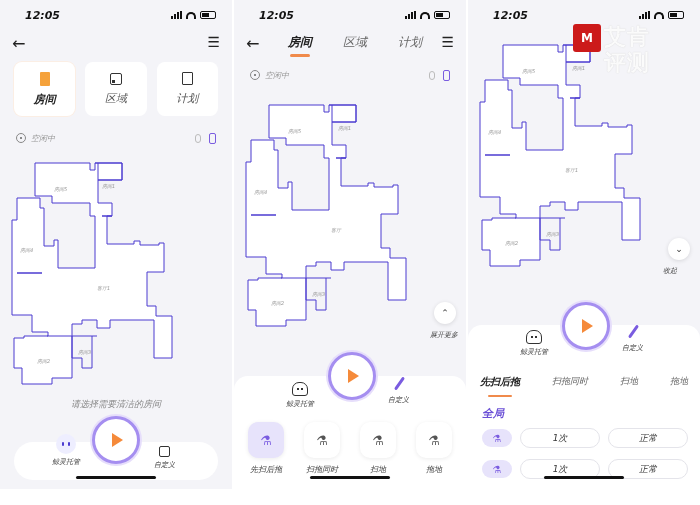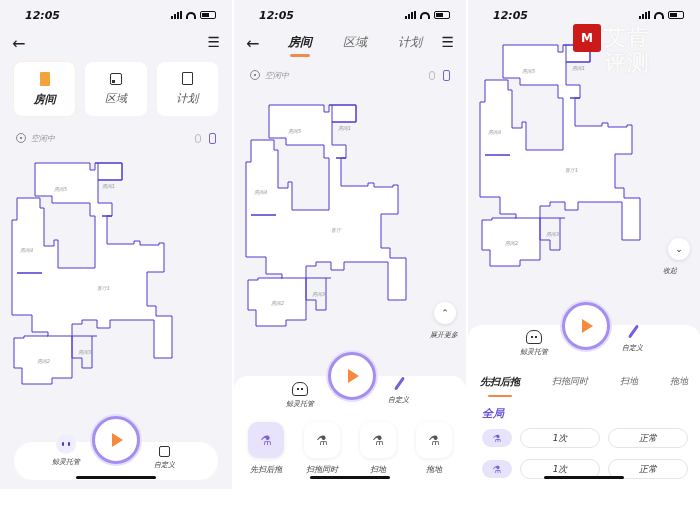--- a/index.html
+++ b/index.html
@@ -129,20 +129,21 @@
     <svg width="230" height="230" viewBox="0 0 230 230">
       <use href="#floorplan"></use>
       <text class="room-label" x="52" x2="0" y="33">房间5</text>
       <text class="room-label" x="100" y="30">房间1</text>
       <text class="room-label" x="18" y="94">房间4</text>
       <text class="room-label" x="95" y="132">客厅1</text>
       <text class="room-label" x="35" y="205">房间2</text>
       <text class="room-label" x="76" y="196">房间3</text>
     </svg>
   </div>
+  <div class="hint">请选择需要清洁的房间</div>
   <div class="bottom-bar"></div>
   <div class="sidebtn" style="left:52px;top:434px">
     <div class="mascot"></div>
     <span>鲸灵托管</span>
   </div>
   <div class="play" style="left:92px;top:416px">
     <div class="tri"></div>
   </div>
   <div class="sidebtn" style="left:154px;top:446px">
     <div class="edit"></div>

